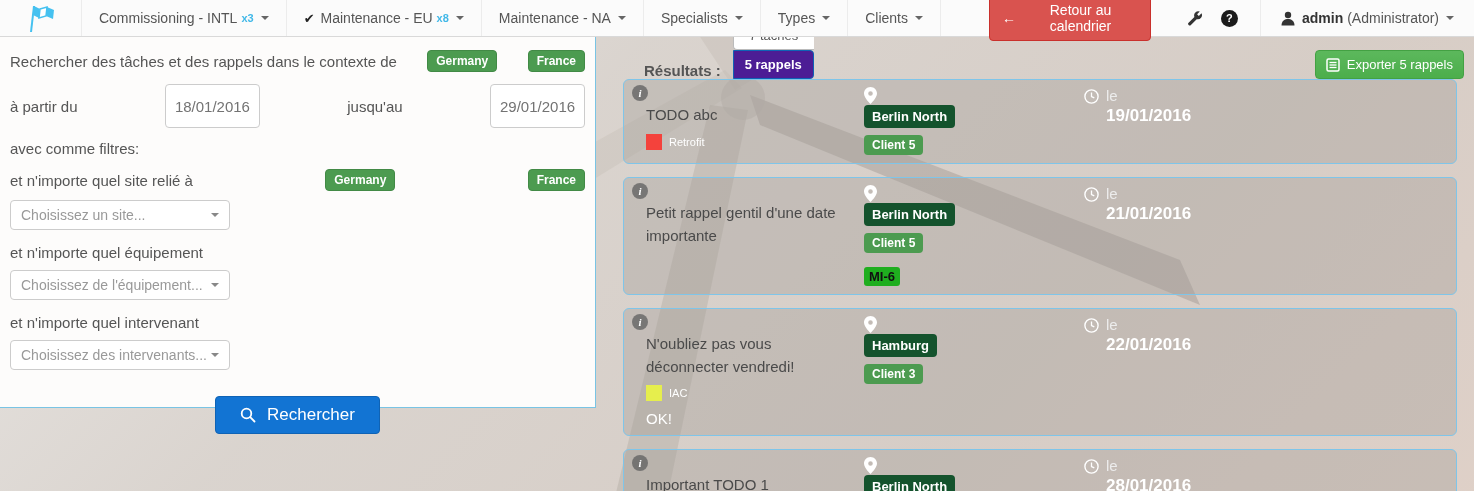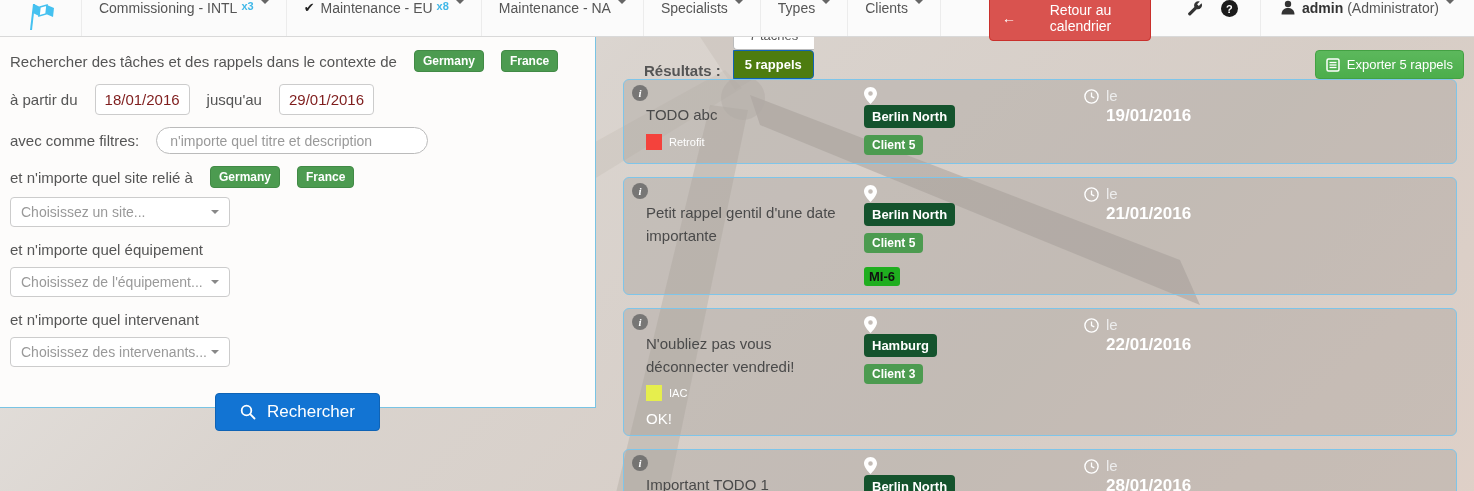--- a/index.html
+++ b/index.html
@@ -14,21 +14,21 @@
   }
   
   .turbine { position:absolute; left:280px; top:-40px; z-index:0; pointer-events:none; }
 
   
   .navbar {
     position:absolute; top:0; left:0; width:1474px; height:37px;
     background:#fbfbfb; border-bottom:1px solid #d9d9d9;
     display:flex; align-items:stretch; z-index:30; font-size:14px; color:#555;
   }
-  .nav-cell { display:flex; padding:0 17px; border-right:1px solid #ececec; cursor:pointer; white-space:nowrap; }
+  .nav-cell { display:flex; align-items:center; padding:0 17px; border-right:1px solid #ececec; cursor:pointer; white-space:nowrap; }
   .logo-cell { width:86px; justify-content:center; }
   .nav-count { color:#41b8e8; font-size:11px; font-weight:bold; margin-left:4px; }
   .nav-check { color:#222; margin-right:6px; font-size:13px; }
   .caret { display:inline-block; width:0; height:0; margin-left:7px;
     border-left:4px solid transparent; border-right:4px solid transparent; border-top:4px solid #666; }
   .nav-spacer { flex:1; border-right:none; }
   .btn-back {
     align-self:center; margin:0 14px; background:#d9534f; border:1px solid #c9302c;
     color:#fff; border-radius:4px; padding:6px 12px; font-size:14px; cursor:pointer;
     display:flex; align-items:center; gap:7px;
@@ -42,28 +42,28 @@
   .user-cell { padding:0 20px; }
   .user-name { font-weight:bold; color:#333; margin:0 4px 0 7px; }
   .user-role { color:#555; }
 
   
   .panel {
     position:absolute; left:0; top:37px; width:596px; height:371px;
     background:#fdfcfb; border-right:1px solid #79c4e4; border-bottom:1px solid #79c4e4;
     z-index:20; padding:13px 10px 0 10px; font-size:15px; color:#555;
   }
-  .p-row { display:flex; align-items:center; flex-wrap:wrap; gap:17px; margin-bottom:12px; }
+  .p-row { display:flex; align-items:center; flex-wrap:wrap; gap:17px; margin-bottom:12px;justify-content:space-between; }
   .tag {
     background:#4c9b50; border:1px solid #428a46; color:#fff; font-size:12px; font-weight:bold;
     padding:3px 8px; border-radius:4px; cursor:pointer;
   }
   .date-input {
-    width:95px; height:31px; border:1px solid #ccc; border-radius:4px; font-size:15px;
-    color:#7f1d1d; padding:0 9px; font-family:inherit; background:#fff;
+    width:95px; height:44px; border:1px solid #ccc; border-radius:4px; font-size:15px;
+    color:#737373; padding:0 9px; font-family:inherit; background:#fff;
   }
   .pill-input {
     width:272px; height:27px; border:1px solid #bbb; border-radius:14px; font-size:14px;
     color:#555; padding:0 13px; font-family:inherit; background:#fff; outline:none;
   }
   .pill-input::placeholder { color:#999; }
   .fake-select {
     width:220px; height:30px; border:1px solid #ccc; border-radius:4px; background:#fff;
     display:flex; align-items:center; justify-content:space-between; padding:0 10px;
     color:#999; font-size:14px; cursor:pointer; margin-bottom:14px;
@@ -79,21 +79,21 @@
   .results { position:absolute; left:623px; top:37px; width:841px; z-index:10; }
   .res-header { display:flex; align-items:flex-end; padding:10px 0 0 21px; height:42px; }
   .res-label { font-weight:bold; font-size:15px; color:#555; margin-right:12px; }
   .toggle-group { display:flex;flex-direction:column; }
   .toggle-btn {
     font-size:13px; padding:6px 11px; border:1px solid #bbb; background:#fff; color:#555;
     cursor:pointer; font-family:inherit;
   }
   .toggle-btn:first-child { border-radius:4px 0 0 4px; border-right:none; }
   .toggle-btn:last-child { border-radius:0 4px 4px 0; }
-  .toggle-btn.active { background:#4d7c0f; border-color:#0f63b5; color:#fff; font-weight:bold; }
+  .toggle-btn.active { background:#4c1d95; border-color:#0f63b5; color:#fff; font-weight:bold; }
   .btn-export {
     margin-left:auto; display:flex; align-items:center; gap:7px;
     background:linear-gradient(#5cb85c,#4cae4c); border:1px solid #43a143; color:#fff;
     border-radius:4px; padding:6px 10px; font-size:13px; cursor:pointer; font-family:inherit;
   }
 
   .card {
     position:relative; margin:0 7px 13px 0; border:1px solid #7fc5e9; border-radius:6px;
     background:rgba(164,158,152,.38); display:grid; grid-template-columns:240px 220px 1fr;
     padding:4px 0 8px 0; cursor:pointer;
@@ -219,21 +219,20 @@
 
   <div class="p-row">
     <span>à partir du</span>
     <input class="date-input" type="text" value="18/01/2016" style="">
     <span>jusqu'au</span>
     <input class="date-input" type="text" value="29/01/2016" style="">
   </div>
 
   <div class="p-row">
     <span>avec comme filtres:</span>
-    <input class="pill-input" type="text" placeholder="n'importe quel titre et description" style="">
   </div>
 
   <div class="p-row" style="margin-bottom:9px;">
     <span>et n'importe quel site relié à</span>
     <span class="tag">Germany</span>
     <span class="tag">France</span>
   </div>
 
   <div class="fake-select">
     <span>Choisissez un site...</span>

